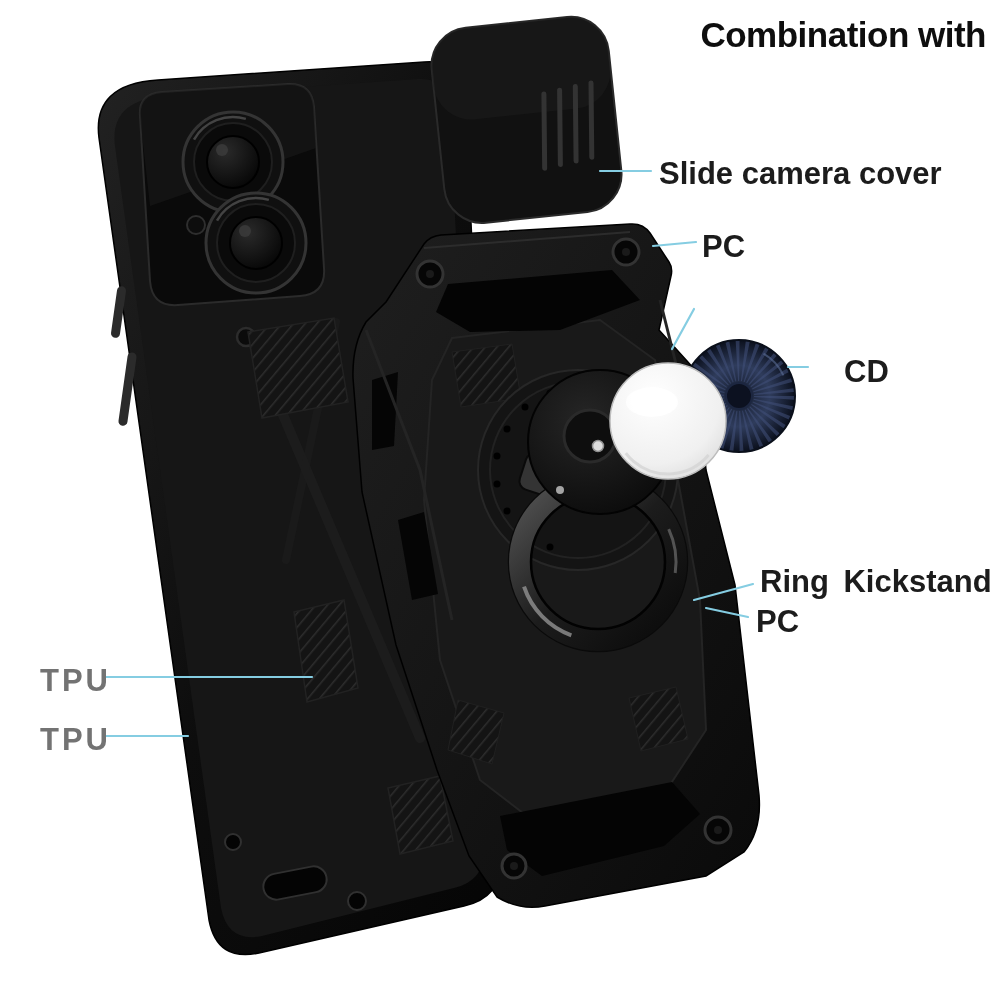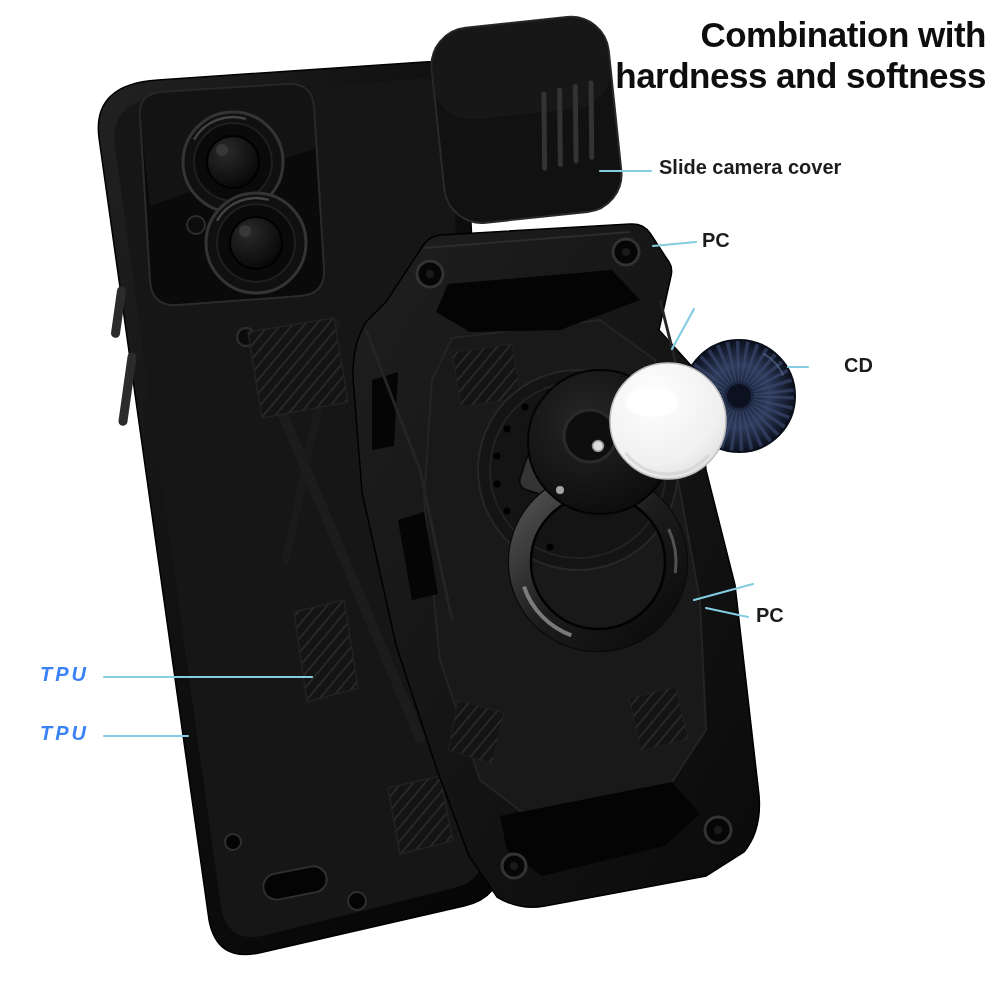--- a/index.html
+++ b/index.html
@@ -3,23 +3,23 @@
 <meta charset="utf-8">
 <style>
   html,body{margin:0;padding:0;background:#ffffff;}
   body{width:1000px;height:1000px;position:relative;overflow:hidden;
        font-family:"Liberation Sans",sans-serif;}
   .stage{position:absolute;inset:0;width:1000px;height:1000px;}
   svg.art{position:absolute;inset:0;}
   .title{position:absolute;top:14px;right:14px;text-align:right;
          font-weight:700;font-size:35px;line-height:41px;color:#0e0e0e;
          letter-spacing:-0.5px;}
-  .label{position:absolute;font-size:20px;font-weight:600;color:#1c1c1c;
+  .label{position:absolute;font-size:31px;font-weight:600;color:#1c1c1c;
          white-space:nowrap;}
-  .label.tpu{letter-spacing:3px;color:#3b82f6;font-style:italic;}
+  .label.tpu{letter-spacing:3px;color:#737373;}
   .label.ring{word-spacing:6px;}
 </style>
 </head>
 <body>
 
 <div class="stage">
 
 <svg class="art" viewBox="0 0 1000 1000" width="1000" height="1000">
   <defs>
     <linearGradient id="caseG" x1="0" y1="0" x2="1" y2="1">
@@ -198,23 +198,23 @@
     <line x1="788" y1="367" x2="808" y2="367" stroke="#85cde2"></line>
     <line x1="694" y1="600" x2="753" y2="584" stroke="#85cde2"></line>
     <line x1="706" y1="608" x2="748" y2="617" stroke="#85cde2"></line>
     <line x1="104" y1="677" x2="312" y2="677" stroke="#85cde2"></line>
     <line x1="104" y1="736" x2="188" y2="736" stroke="#85cde2"></line>
   </g>
 </svg>
 
 <div class="title">
   <div>Combination with</div>
-  <div>hardness and softness</div>
 </div>
 
 <div class="label" style="left:659px;top:156px">Slide camera cover</div>
 <div class="label" style="left:702px;top:229px">PC</div>
 <div class="label" style="left:844px;top:354px">CD</div>
+<div class="label ring" style="left:760px;top:564px">Ring Kickstand</div>
 <div class="label" style="left:756px;top:604px">PC</div>
 <div class="label tpu" style="left:40px;top:663px">TPU</div>
 <div class="label tpu" style="left:40px;top:722px">TPU</div>
 
 </div>
 
 </body></html>

